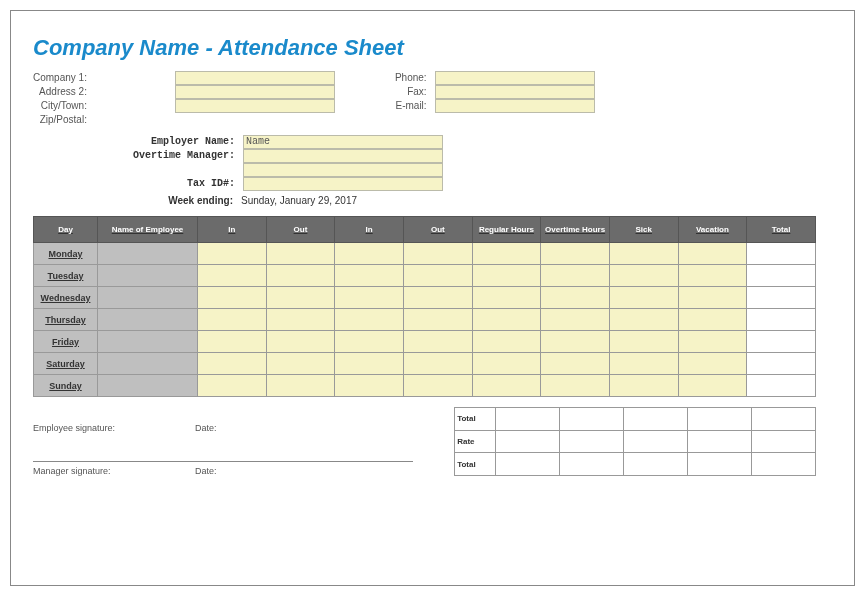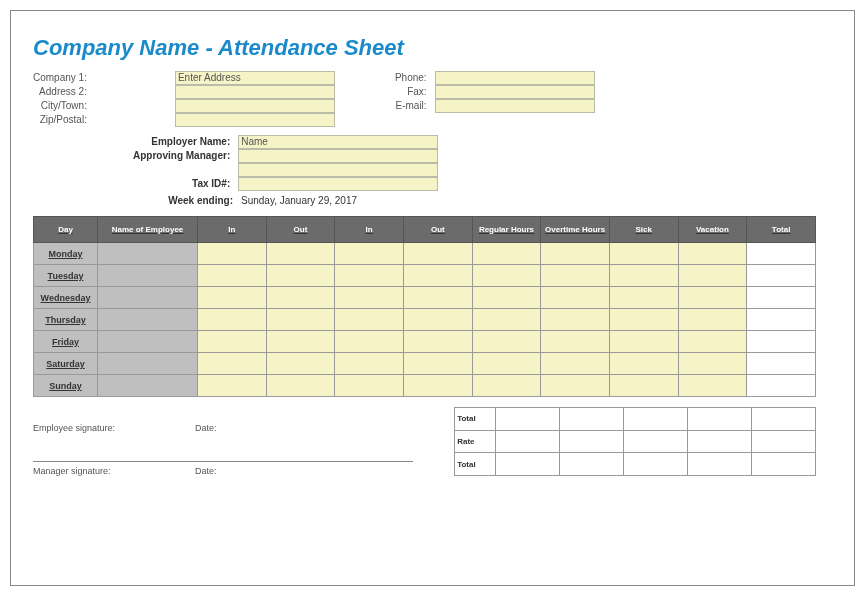--- a/index.html
+++ b/index.html
@@ -51,21 +51,21 @@
   }
   .w-med { width: 160px; }
   .w-med2 { width: 160px; }
   .subtitle {
     color: #1a8acb;
     font-size: 13px;
     font-weight: bold;
     font-style: italic;
     margin: 14px 0 8px 0;
   }
-  .emp-block { display: flex; gap: 6px; margin-left: 100px; }
+  .emp-block { display: flex; gap: 6px; margin-left: 100px; font-family: Liberation Mono, monospace; }
   .emp-labels { display: flex; flex-direction: column; text-align: right; }
   .emp-labels div { height: 14px; line-height: 14px; font-size: 10px; font-weight: bold; padding-right: 2px; }
   .emp-fields { display: flex; flex-direction: column; }
   .emp-fields .yfield { width: 200px; }
   .week-row { display: flex; gap: 8px; margin: 4px 0 10px 104px; font-size: 10px; }
   .week-row .lab { font-weight: bold; }
   table.timesheet {
     border-collapse: collapse;
     width: 100%;
     table-layout: fixed;
@@ -143,21 +143,20 @@
 
   <div class="info-row">
     <div class="info-col">
       <div class="info-labels">
         <div>Company 1:</div>
         <div>Address 2:</div>
         <div>City/Town:</div>
         <div>Zip/Postal:</div>
       </div>
       <div class="info-fields" style="margin-left:80px">
-        <div class="yfield w-med">Enter Address</div>
         <div class="yfield w-med"></div>
         <div class="yfield w-med"></div>
         <div class="yfield w-med"></div>
       </div>
     </div>
     <div class="info-col">
       <div class="info-labels">
         <div>Phone:</div>
         <div>Fax:</div>
         <div>E-mail:</div>
@@ -167,21 +166,21 @@
         <div class="yfield w-med2"></div>
         <div class="yfield w-med2"></div>
       </div>
     </div>
   </div>
 
 
   <div class="emp-block">
     <div class="emp-labels">
       <div>Employer Name:</div>
-      <div>Approving Manager:</div>
+      <div>Overtime Manager:</div>
       <div></div>
       <div>Tax ID#:</div>
     </div>
     <div class="emp-fields">
       <div class="yfield">Name</div>
       <div class="yfield"></div>
       <div class="yfield"></div>
       <div class="yfield"></div>
     </div>
   </div>

